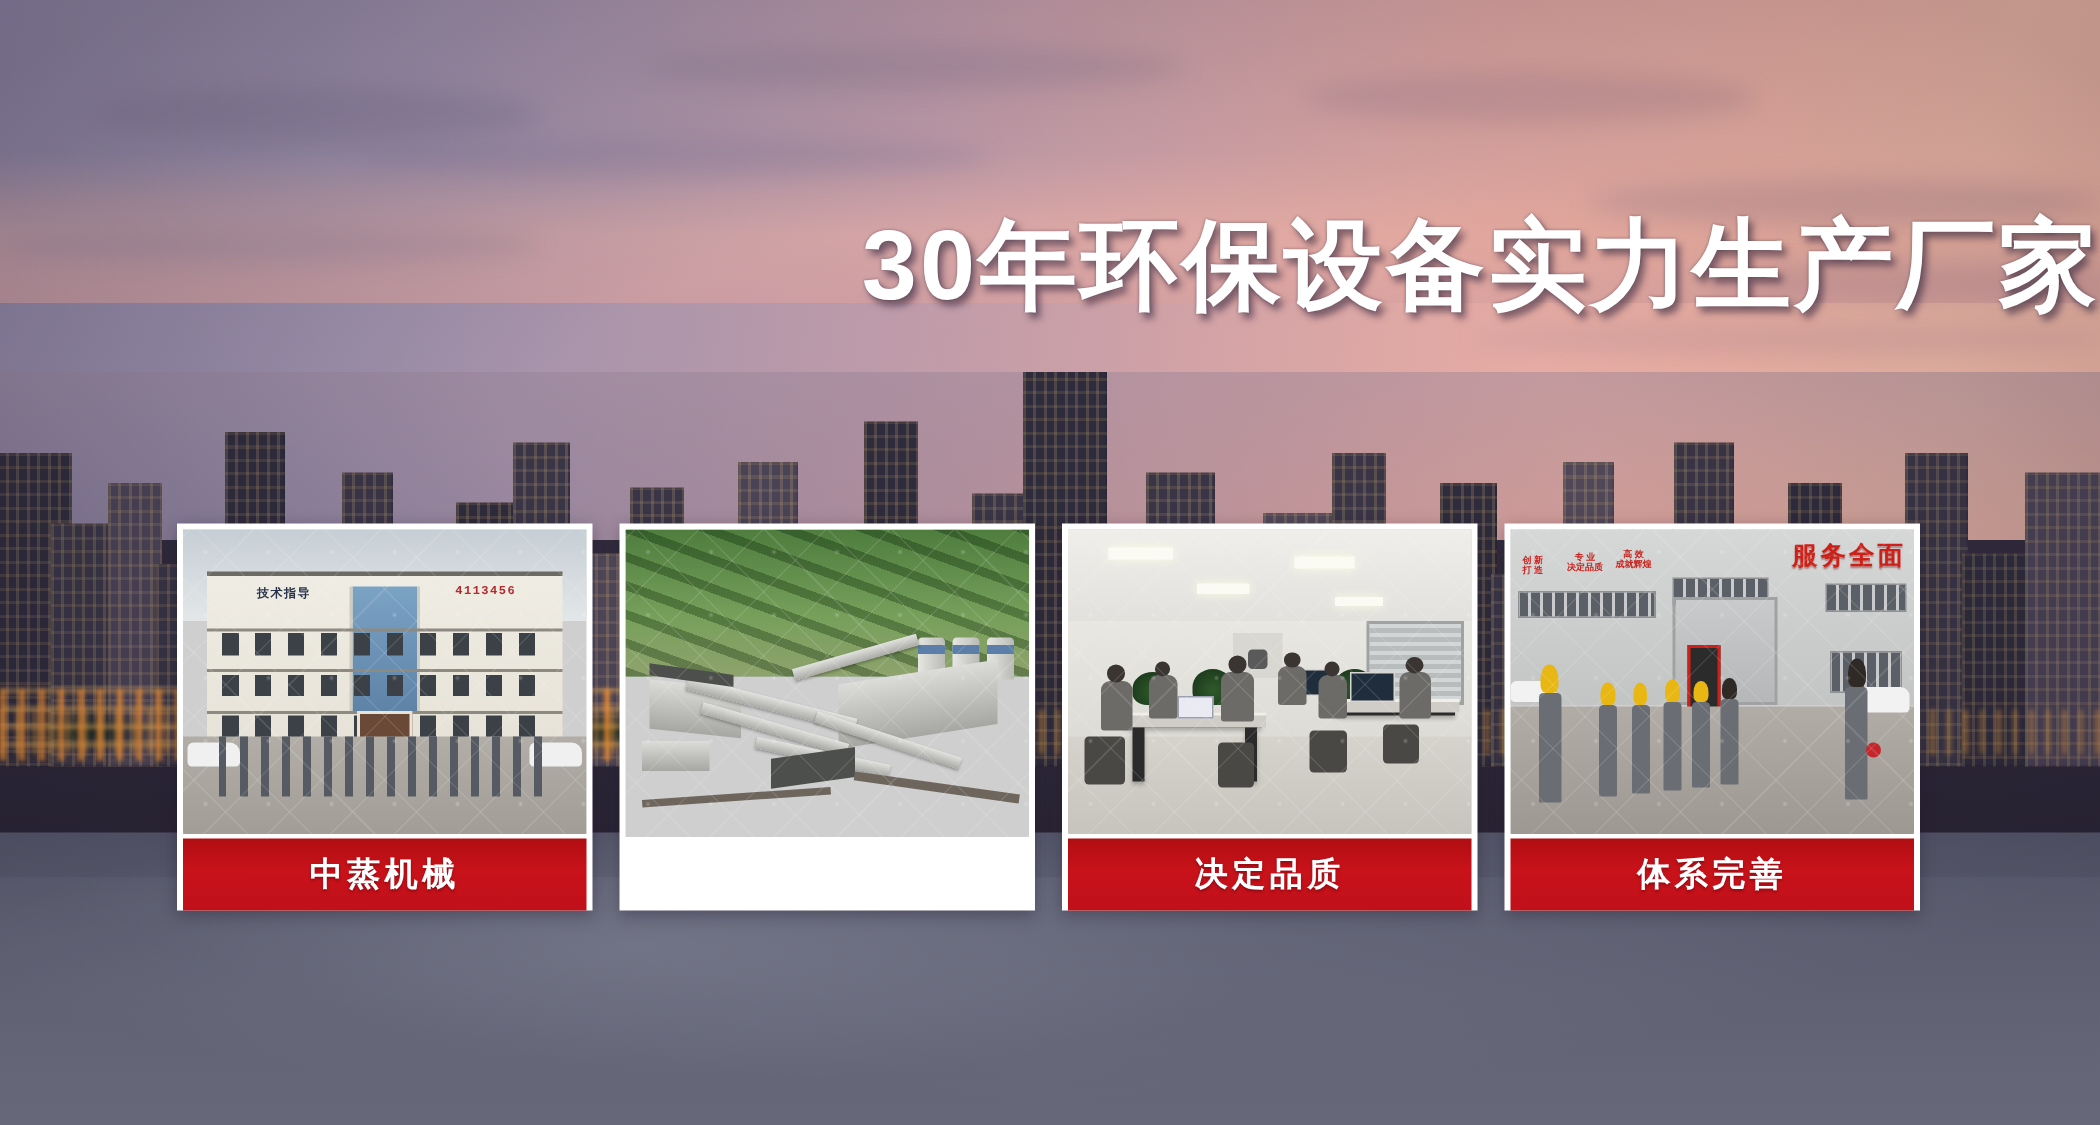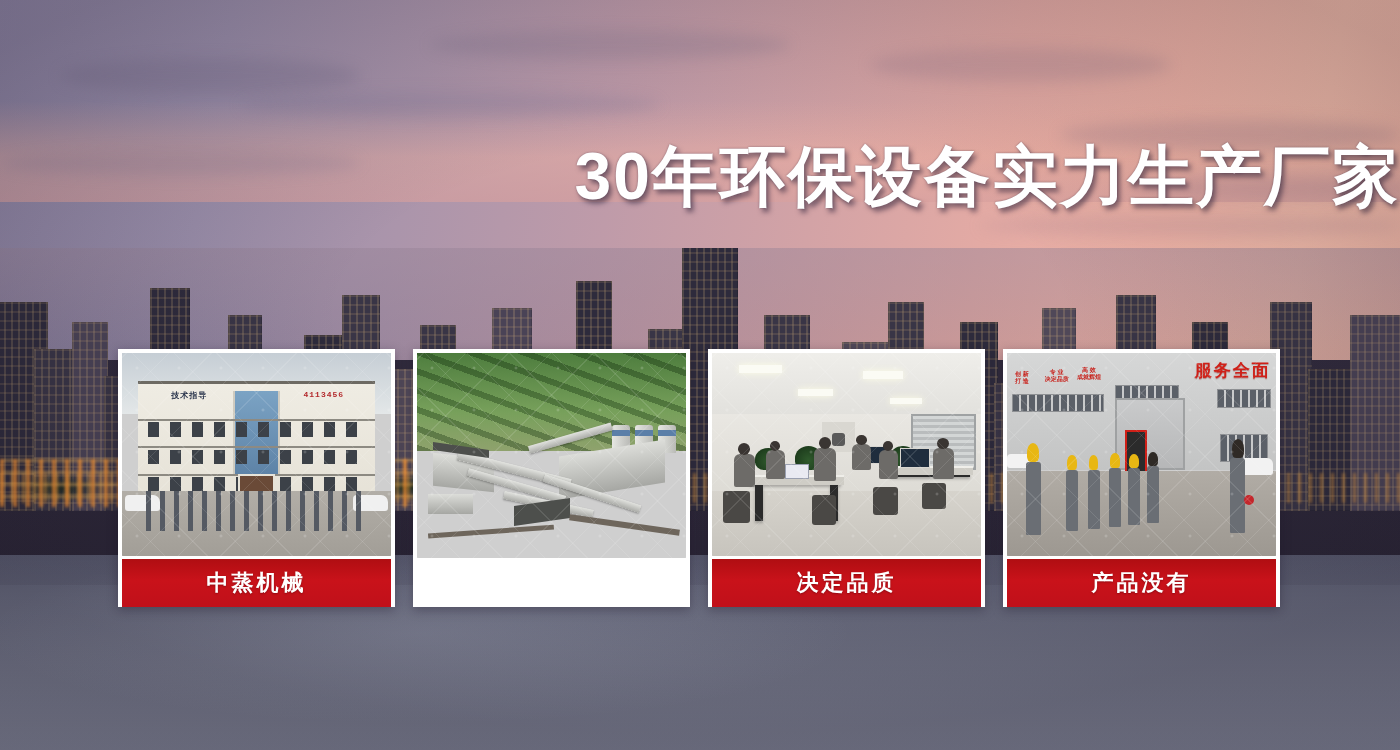--- a/index.html
+++ b/index.html
@@ -521,18 +521,18 @@
           <div class="worker" style="left:7%;top:54%;height:36%;width:15px;"></div>
           <div class="worker" style="left:22%;top:58%;height:30%;"></div>
           <div class="worker" style="left:30%;top:58%;height:29%;"></div>
           <div class="worker" style="left:38%;top:57%;height:29%;"></div>
           <div class="worker" style="left:45%;top:57%;height:28%;"></div>
           <div class="worker nohat" style="left:52%;top:56%;height:28%;"></div>
           <div class="worker nohat" style="left:83%;top:52%;height:37%;width:15px;"></div>
           <div class="helmet" style="left:88%;top:70%;"></div>
           <div class="wm"></div>
         </div>
-        <div class="cap">产品没有</div>
+        <div class="cap">体系完善</div>
       </div>
 
     </div>
   </div>
 </div>
 
 </body></html>

